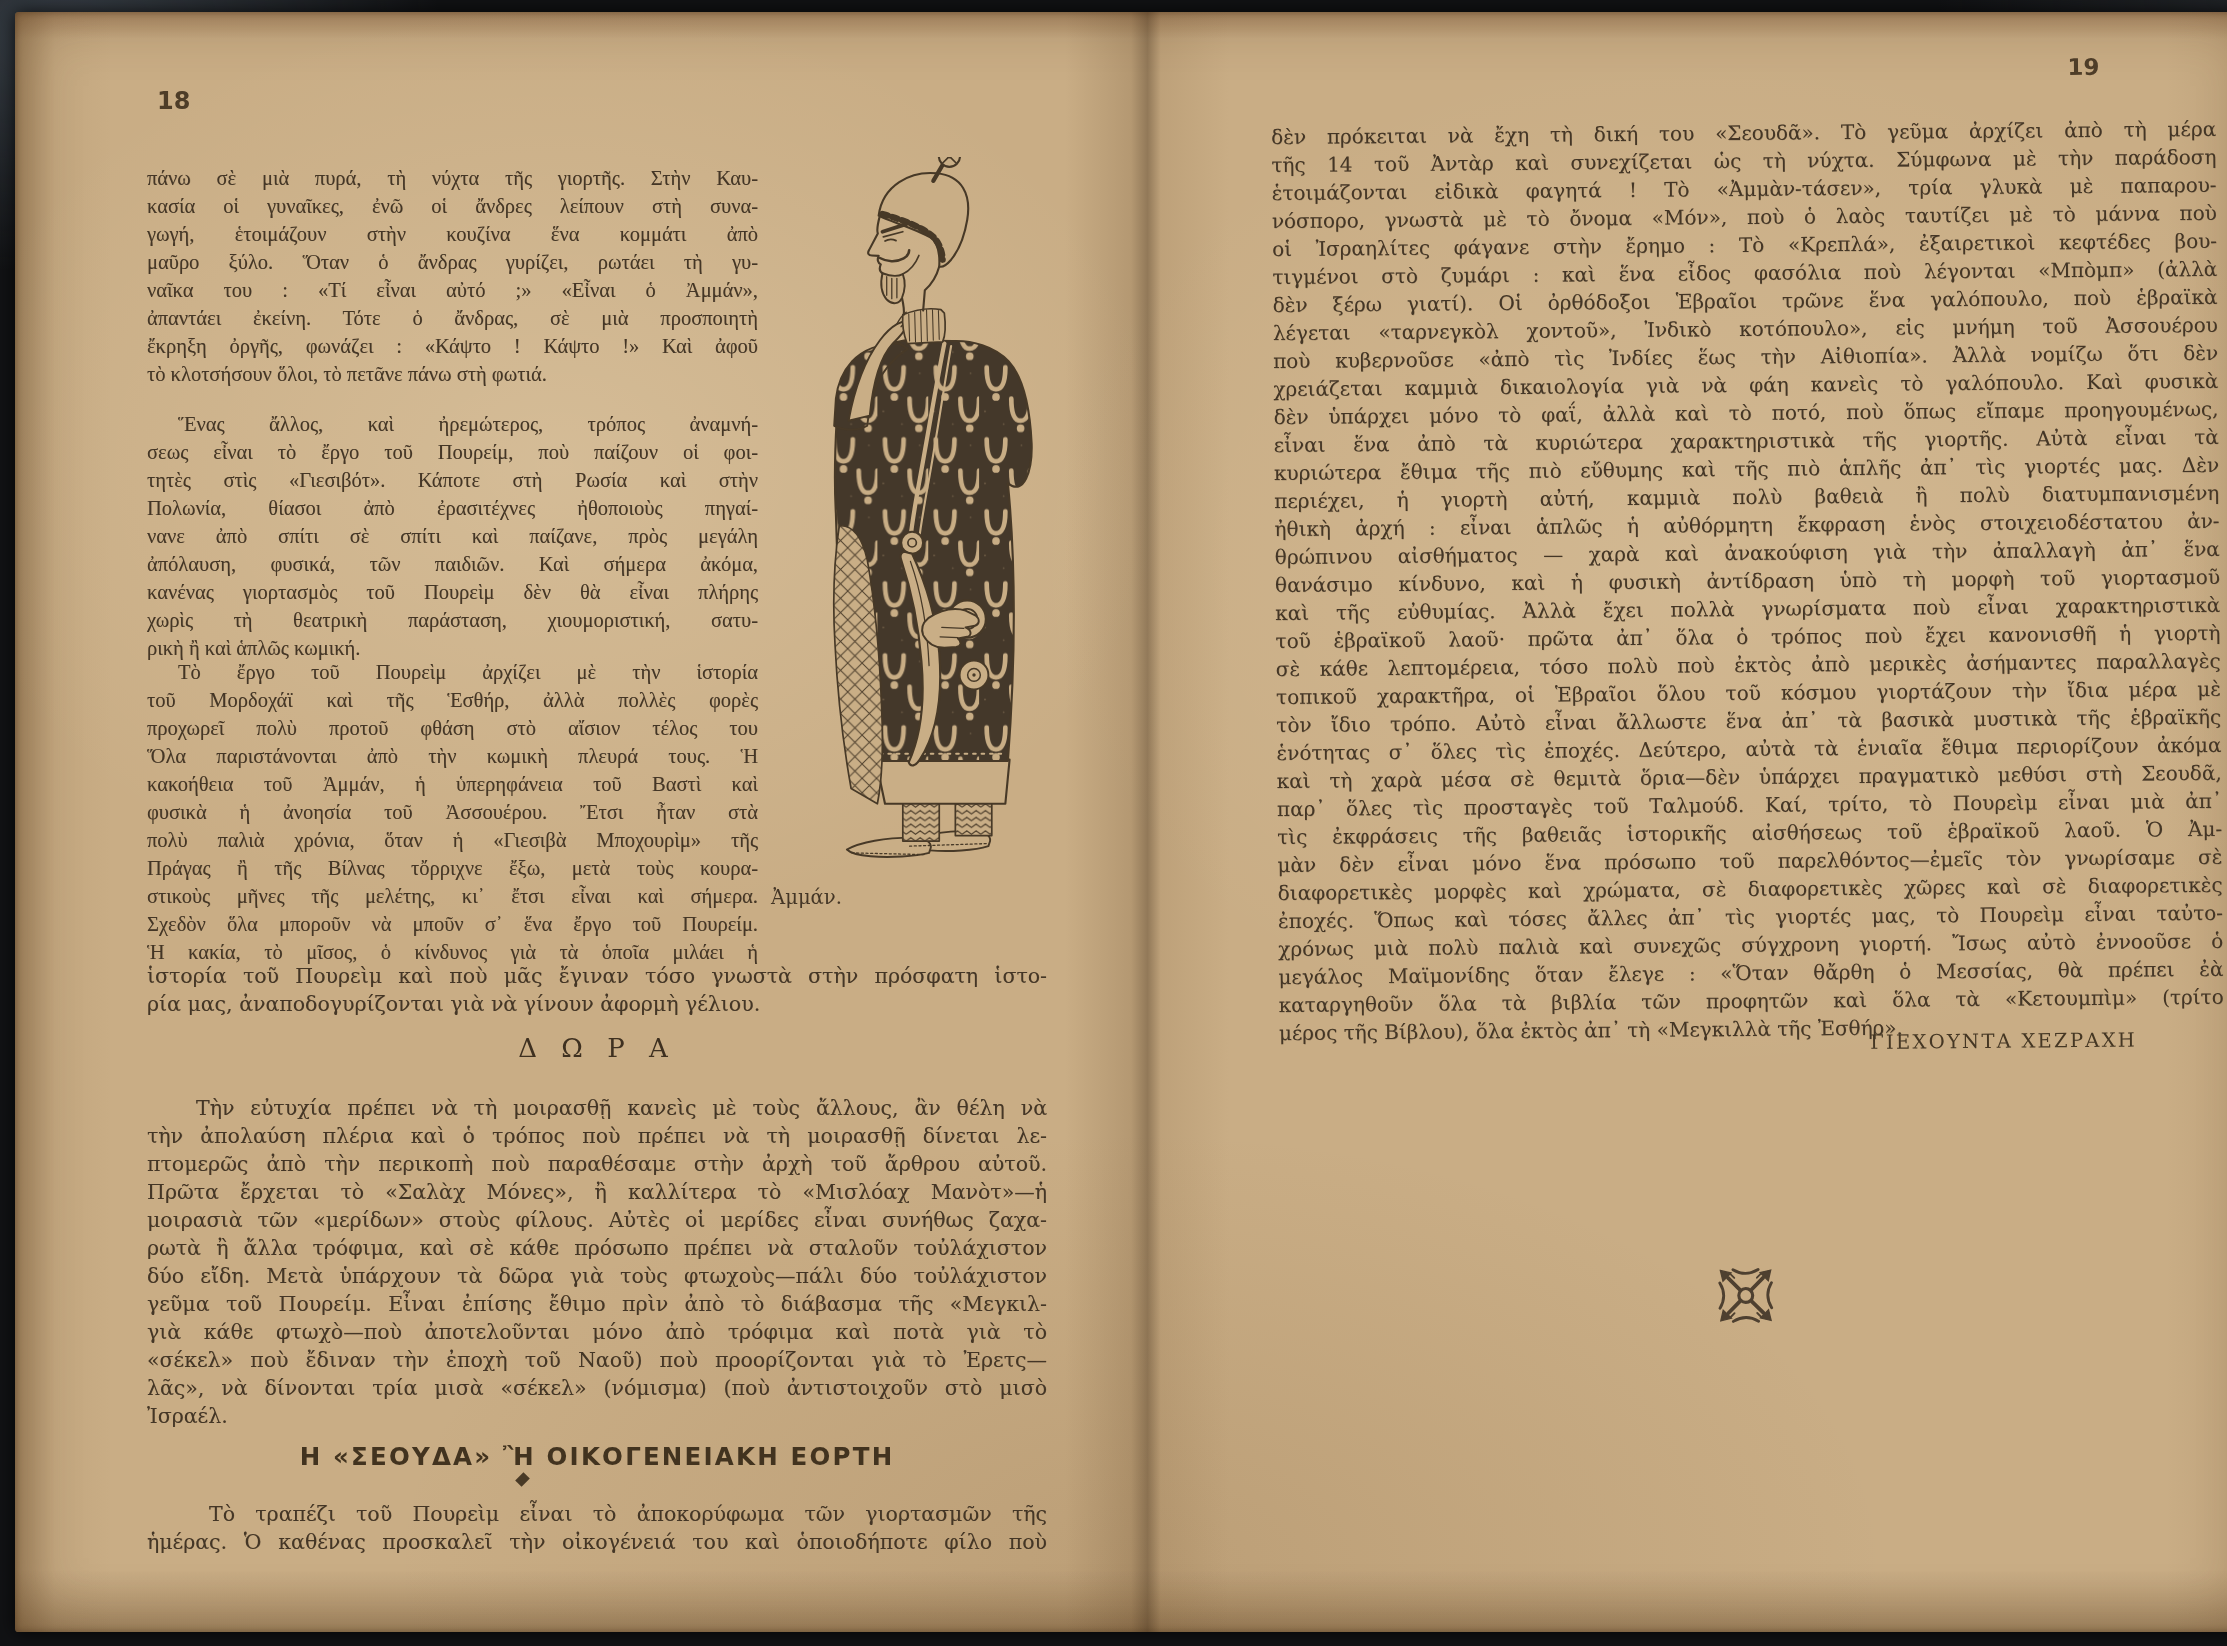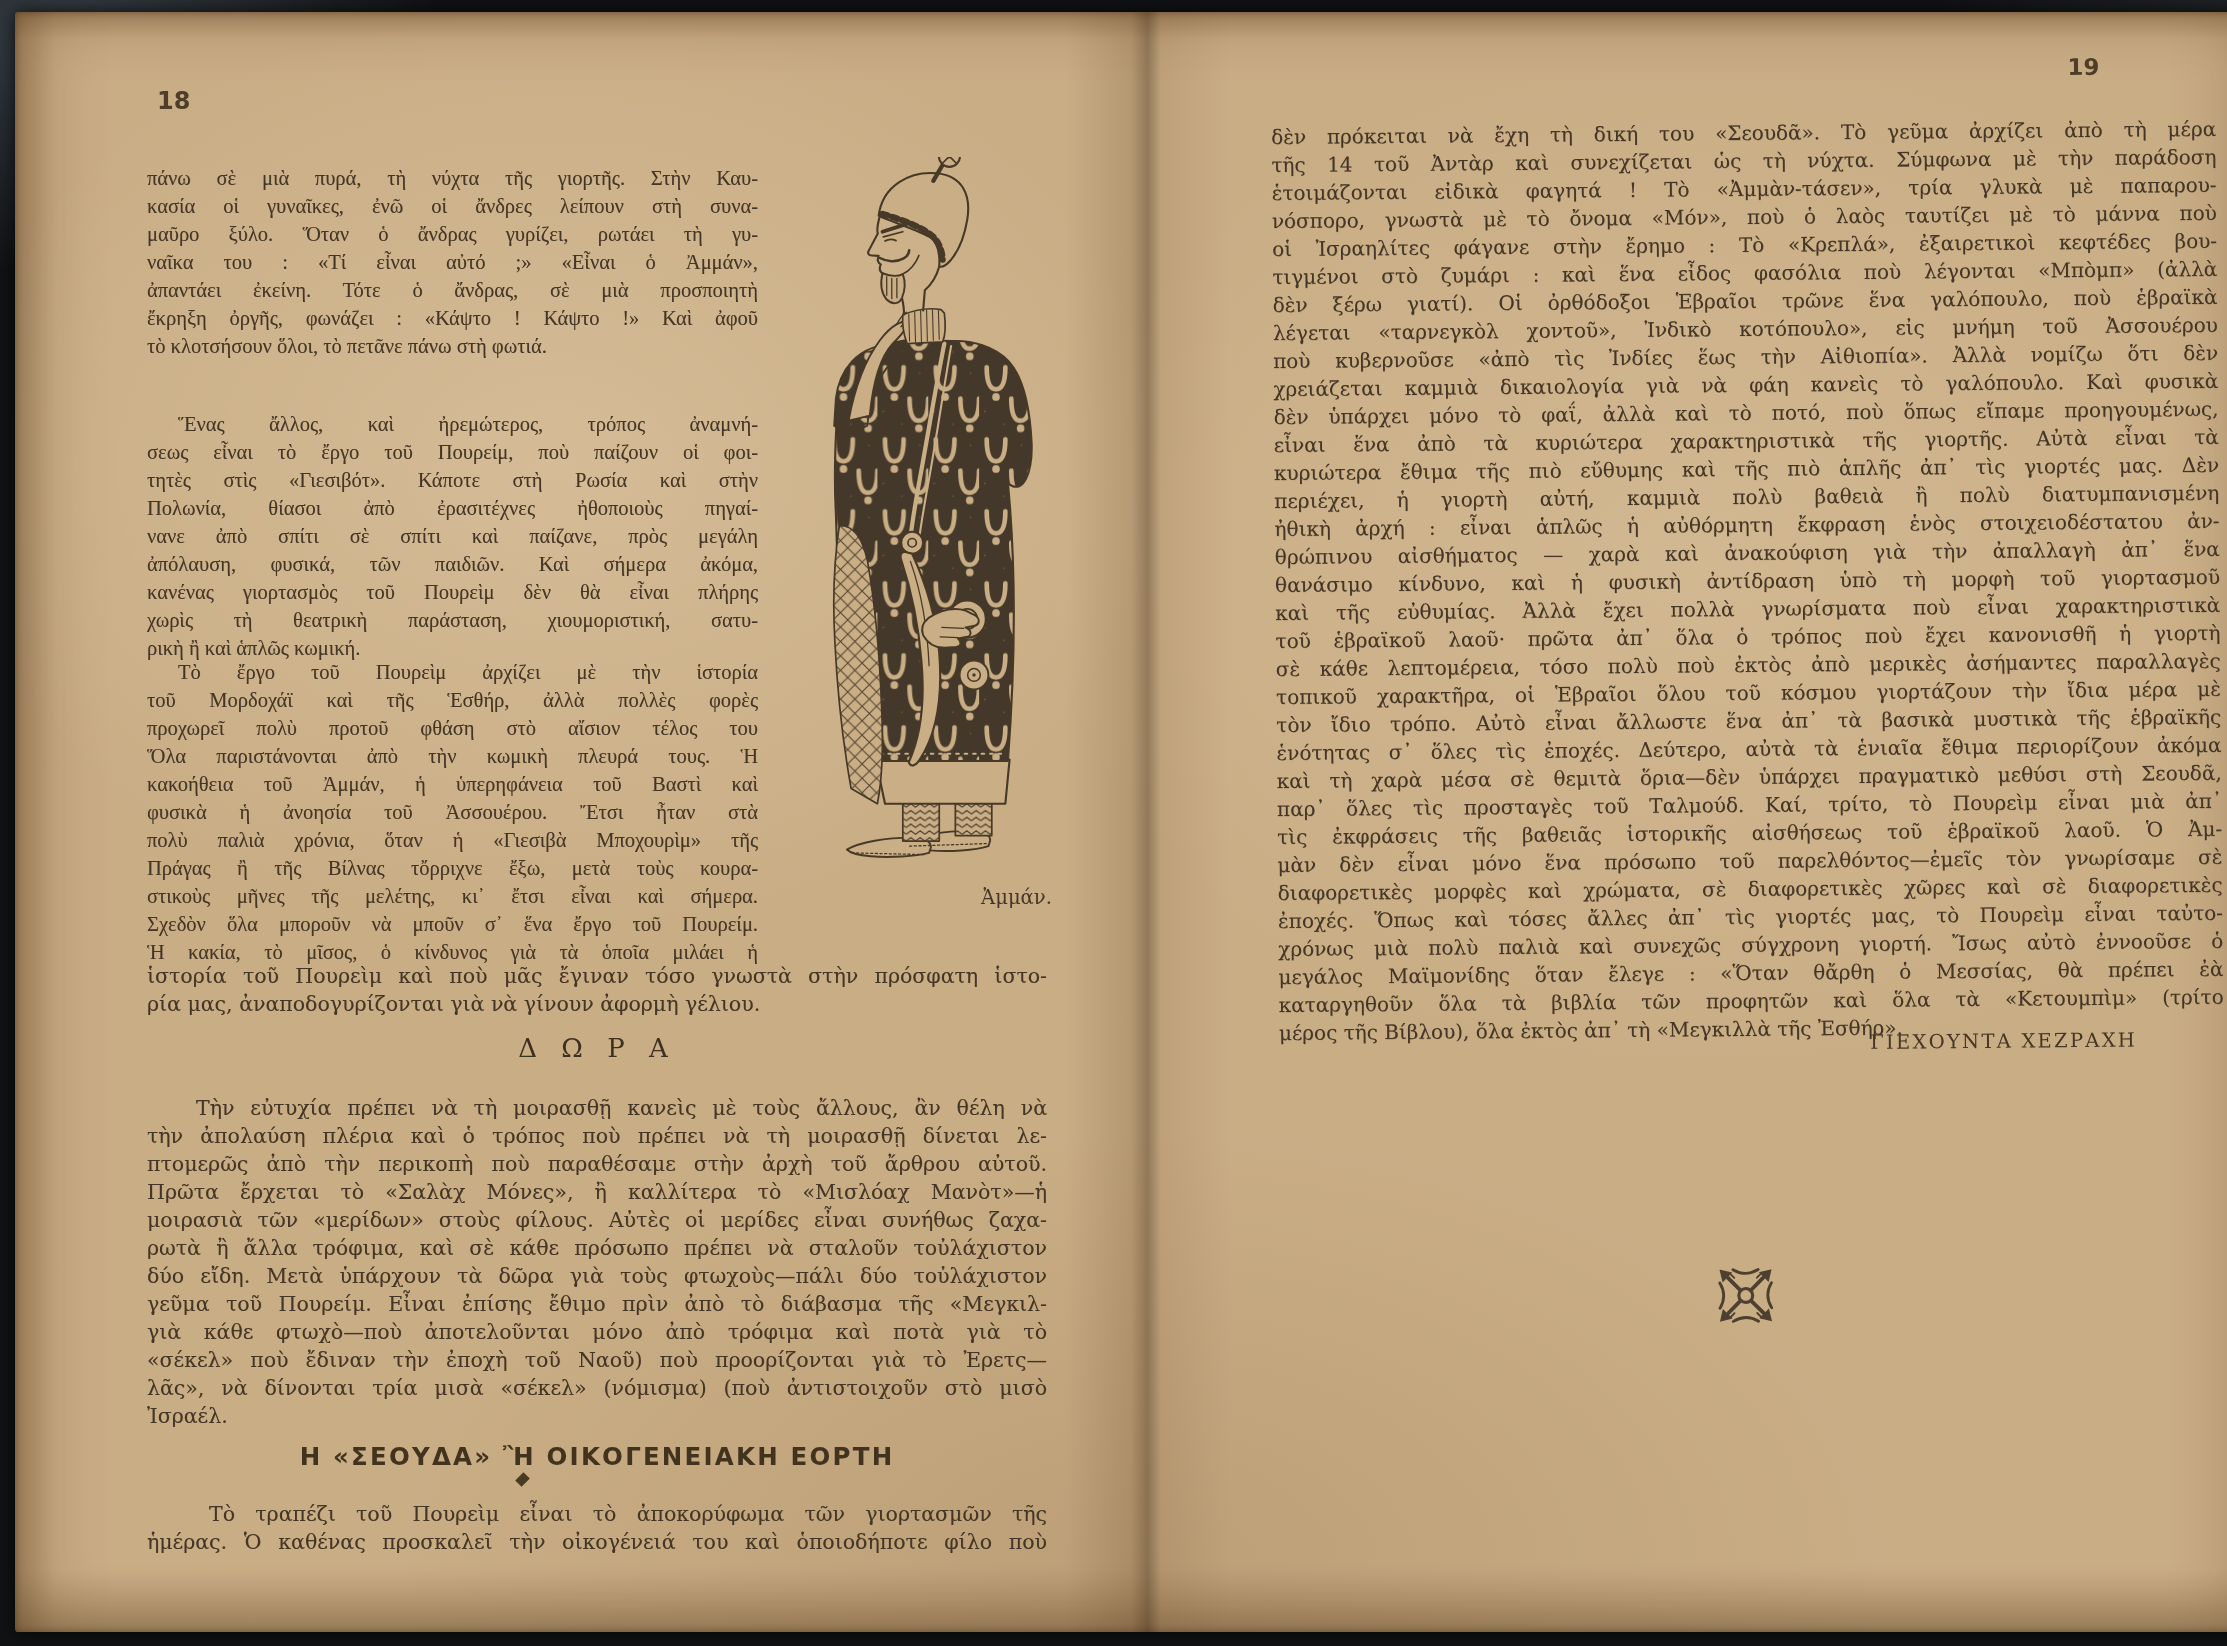--- a/index.html
+++ b/index.html
@@ -45,21 +45,21 @@
   }
   .h-seouda{
     position:absolute;left:147px;top:1442px;width:900px;text-align:center;
     font-family:"DejaVu Sans",sans-serif;font-weight:bold;font-size:24.5px;letter-spacing:2.2px;color:#42331f;
   }
   .diamond{
     position:absolute;left:518px;top:1475px;width:9px;height:9px;background:#493a26;
     transform:rotate(45deg) scaleY(1.3);
   }
   .caption{
-    position:absolute;left:771px;top:886px;width:281px;text-align:right;
+    position:absolute;left:771px;top:886px;width:281px;text-align:left;
     font-size:19.6px;color:#443626;
   }
   .signature{
     position:absolute;left:1275px;top:1032px;width:945px;text-align:right;
     padding-right:87px;box-sizing:border-box;
     font-size:19.6px;letter-spacing:2.2px;color:#453724;
   }
   .page-right-content{position:absolute;left:0;top:0;width:2306px;height:1646px;transform:rotate(-0.5deg);transform-origin:1737px 579px;}
   .illustration{position:absolute;left:773px;top:157px;width:278px;}
   .ornament{position:absolute;left:1708px;top:1264px;width:63px;height:63px;}
@@ -69,20 +69,21 @@
 
 <div class="paper"></div>
 <div class="gutter"></div>
 
 <div>
   <div class="pagenum" style="left:157px;top:87px;font-size:24px;">18</div>
 
   <div class="block body-left" style="top:164px;">
       <div class="line">πάνω σὲ μιὰ πυρά, τὴ νύχτα τῆς γιορτῆς. Στὴν Καυ-</div>
       <div class="line">κασία οἱ γυναῖκες, ἐνῶ οἱ ἄνδρες λείπουν στὴ συνα-</div>
+      <div class="line">γωγή, ἑτοιμάζουν στὴν κουζίνα ἕνα κομμάτι ἀπὸ</div>
       <div class="line">μαῦρο ξύλο. Ὅταν ὁ ἄνδρας γυρίζει, ρωτάει τὴ γυ-</div>
       <div class="line">ναῖκα του : «Τί εἶναι αὐτό ;» «Εἶναι ὁ Ἀμμάν»,</div>
       <div class="line">ἀπαντάει ἐκείνη. Τότε ὁ ἄνδρας, σὲ μιὰ προσποιητὴ</div>
       <div class="line">ἔκρηξη ὀργῆς, φωνάζει : «Κάψτο ! Κάψτο !» Καὶ ἀφοῦ</div>
       <div class="line last">τὸ κλοτσήσουν ὅλοι, τὸ πετᾶνε πάνω στὴ φωτιά.</div>
     </div>
   <div class="block body-left" style="top:410px;--indent:31px;">
       <div class="line indent">Ἕνας ἄλλος, καὶ ἠρεμώτερος, τρόπος ἀναμνή-</div>
       <div class="line">σεως εἶναι τὸ ἔργο τοῦ Πουρείμ, ποὺ παίζουν οἱ φοι-</div>
       <div class="line">τητὲς στὶς «Γιεσιβότ». Κάποτε στὴ Ρωσία καὶ στὴν</div>

